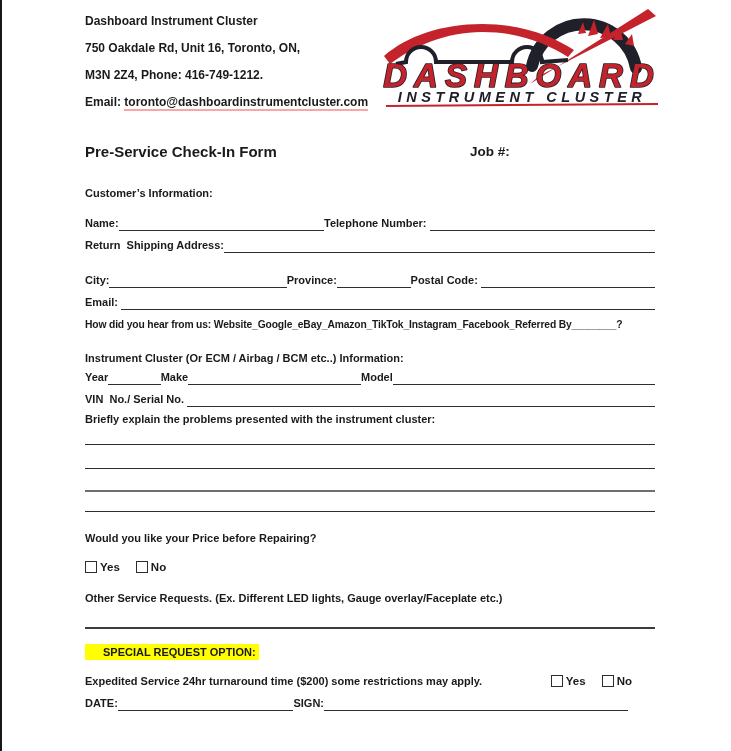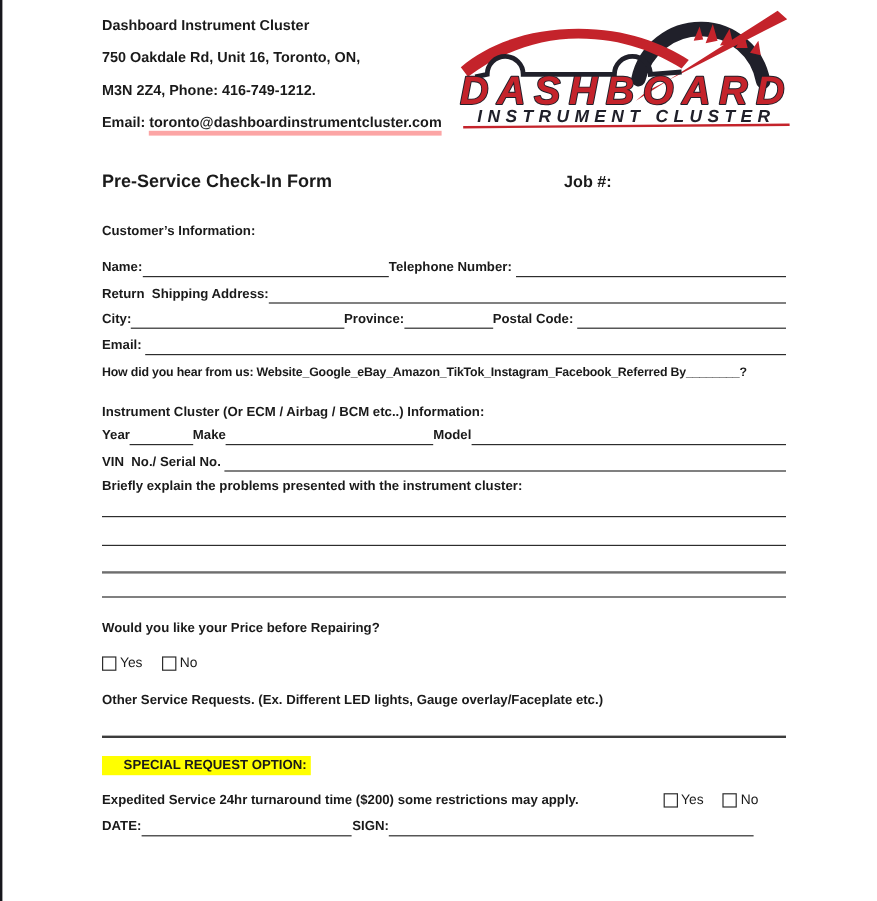--- a/index.html
+++ b/index.html
@@ -7,21 +7,21 @@
   body {
     width:731px; height:751px; position:relative; overflow:hidden;
     background:#ffffff; color:#1a1a1a;
     font-family:"Liberation Sans", sans-serif;
   }
   .left-edge { position:absolute; left:0; top:0; width:2px; height:751px; background:#17171d; }
 
   
   .hdr { position:absolute; left:85px; top:14px; width:300px; }
   .hdr p { margin:0 0 13px 0; font-size:12px; font-weight:bold; white-space:pre; }
-  .email-link { border-bottom:4px solid #fca5a5; }
+  .email-link { border-bottom:2px solid #fca5a5; }
 
   
   .logo { position:absolute; left:382px; top:6px; width:300px; height:106px; }
 
   
   .content { position:absolute; left:85px; top:143px; width:570px; }
 
   .title-row { position:relative; height:18px; }
   .title { font-size:15px; font-weight:bold; }
   .job { position:absolute; left:385px; top:1px; font-size:13.5px; font-weight:bold; }
@@ -29,38 +29,38 @@
   .sect { font-weight:bold; font-size:11px; height:14px; }
   .sect-customer { margin-top:26px; }
   .sect-cluster { margin-top:18px; }
 
   .frow { display:flex; align-items:flex-end; height:17px; line-height:15px; }
   .lbl { font-weight:bold; font-size:11px; white-space:pre; flex:none; }
   .blank { border-bottom:1.4px solid #2d2d2d; height:13px; align-self:flex-end; flex-basis:0; }
   .gap-end { flex:none; width:27px; }
 
   .mt13{margin-top:13px;} .mt11{margin-top:11px;} .mt5{margin-top:5px;}
-  .mt6{margin-top:4px;} .mt10{margin-top:2px;}
+  .mt6{margin-top:18px;} .mt10{margin-top:2px;}
 
   .hear { margin-top:9px; height:15px; font-size:10.3px; font-weight:bold;
           letter-spacing:-0.15px; white-space:pre; }
 
   .btext { font-weight:bold; font-size:11px; height:14px; }
   .problems-label { margin-top:6px; }
 
   .pline { height:0; border-bottom:1.4px solid #2d2d2d; }
   .pline1 { margin-top:17px; }
   .pline2 { margin-top:23px; }
   .pline3 { margin-top:21px; border-bottom:2.5px solid #6e6e6e; }
   .pline4 { margin-top:19px; }
 
   .price-q { margin-top:20px; }
   .cbrow { display:flex; align-items:center; margin-top:13px; height:15px; }
   .cb { width:12px; height:12px; border:1.6px solid #2d2d2d; background:#fff; flex:none; }
-  .cblbl { font-weight:normal; font-size:11.5px; margin:0 16px 0 3px; }
+  .cblbl { font-weight:bold; font-size:11.5px; margin:0 16px 0 3px; }
   .cblbl.last { margin-right:0; }
 
   .other-label { margin-top:18px; }
   .other-line { height:0; border-bottom:2px solid #3c3c3c; margin-top:21px; }
 
   .special-row { margin-top:13px; height:16px; }
   .special { display:inline-block; background:#ffff00; font-weight:bold; font-size:11px;
              padding:2px 3px 2px 18px; }
 
   .exp-row { display:flex; align-items:center; margin-top:15px; height:15px; }

